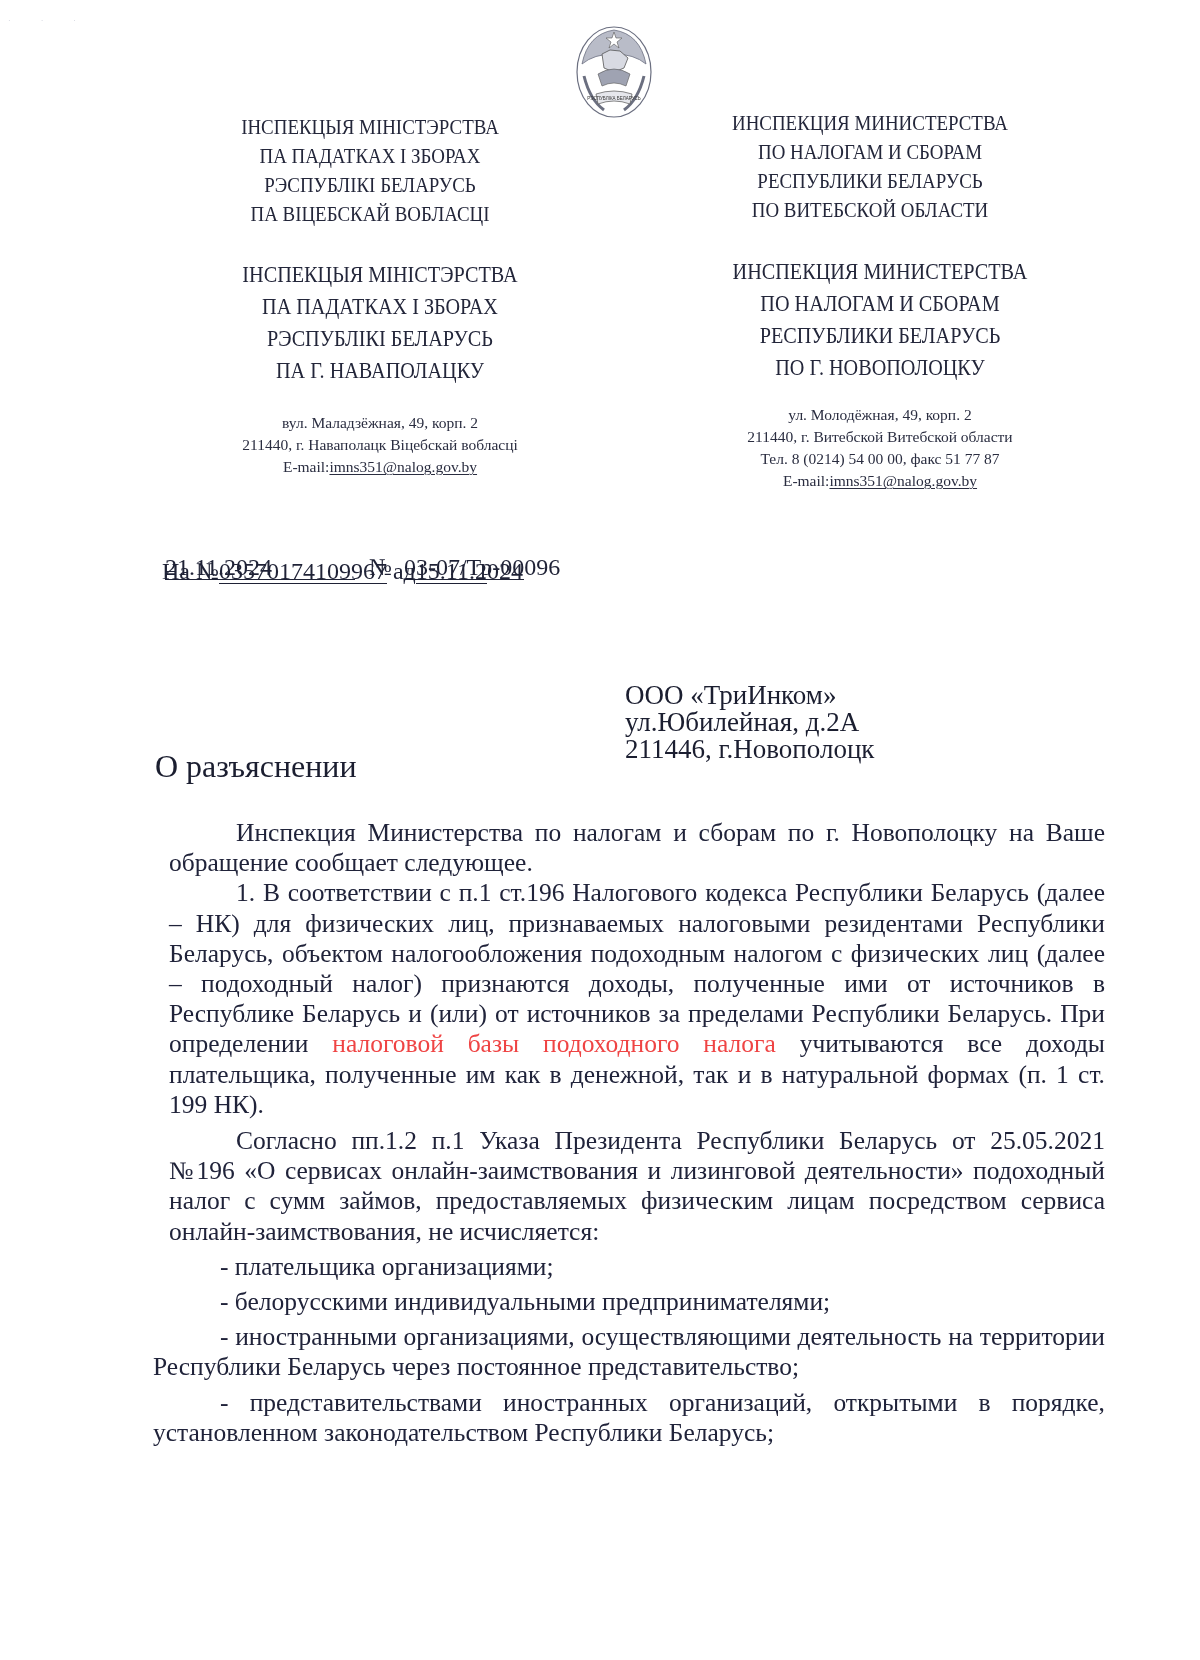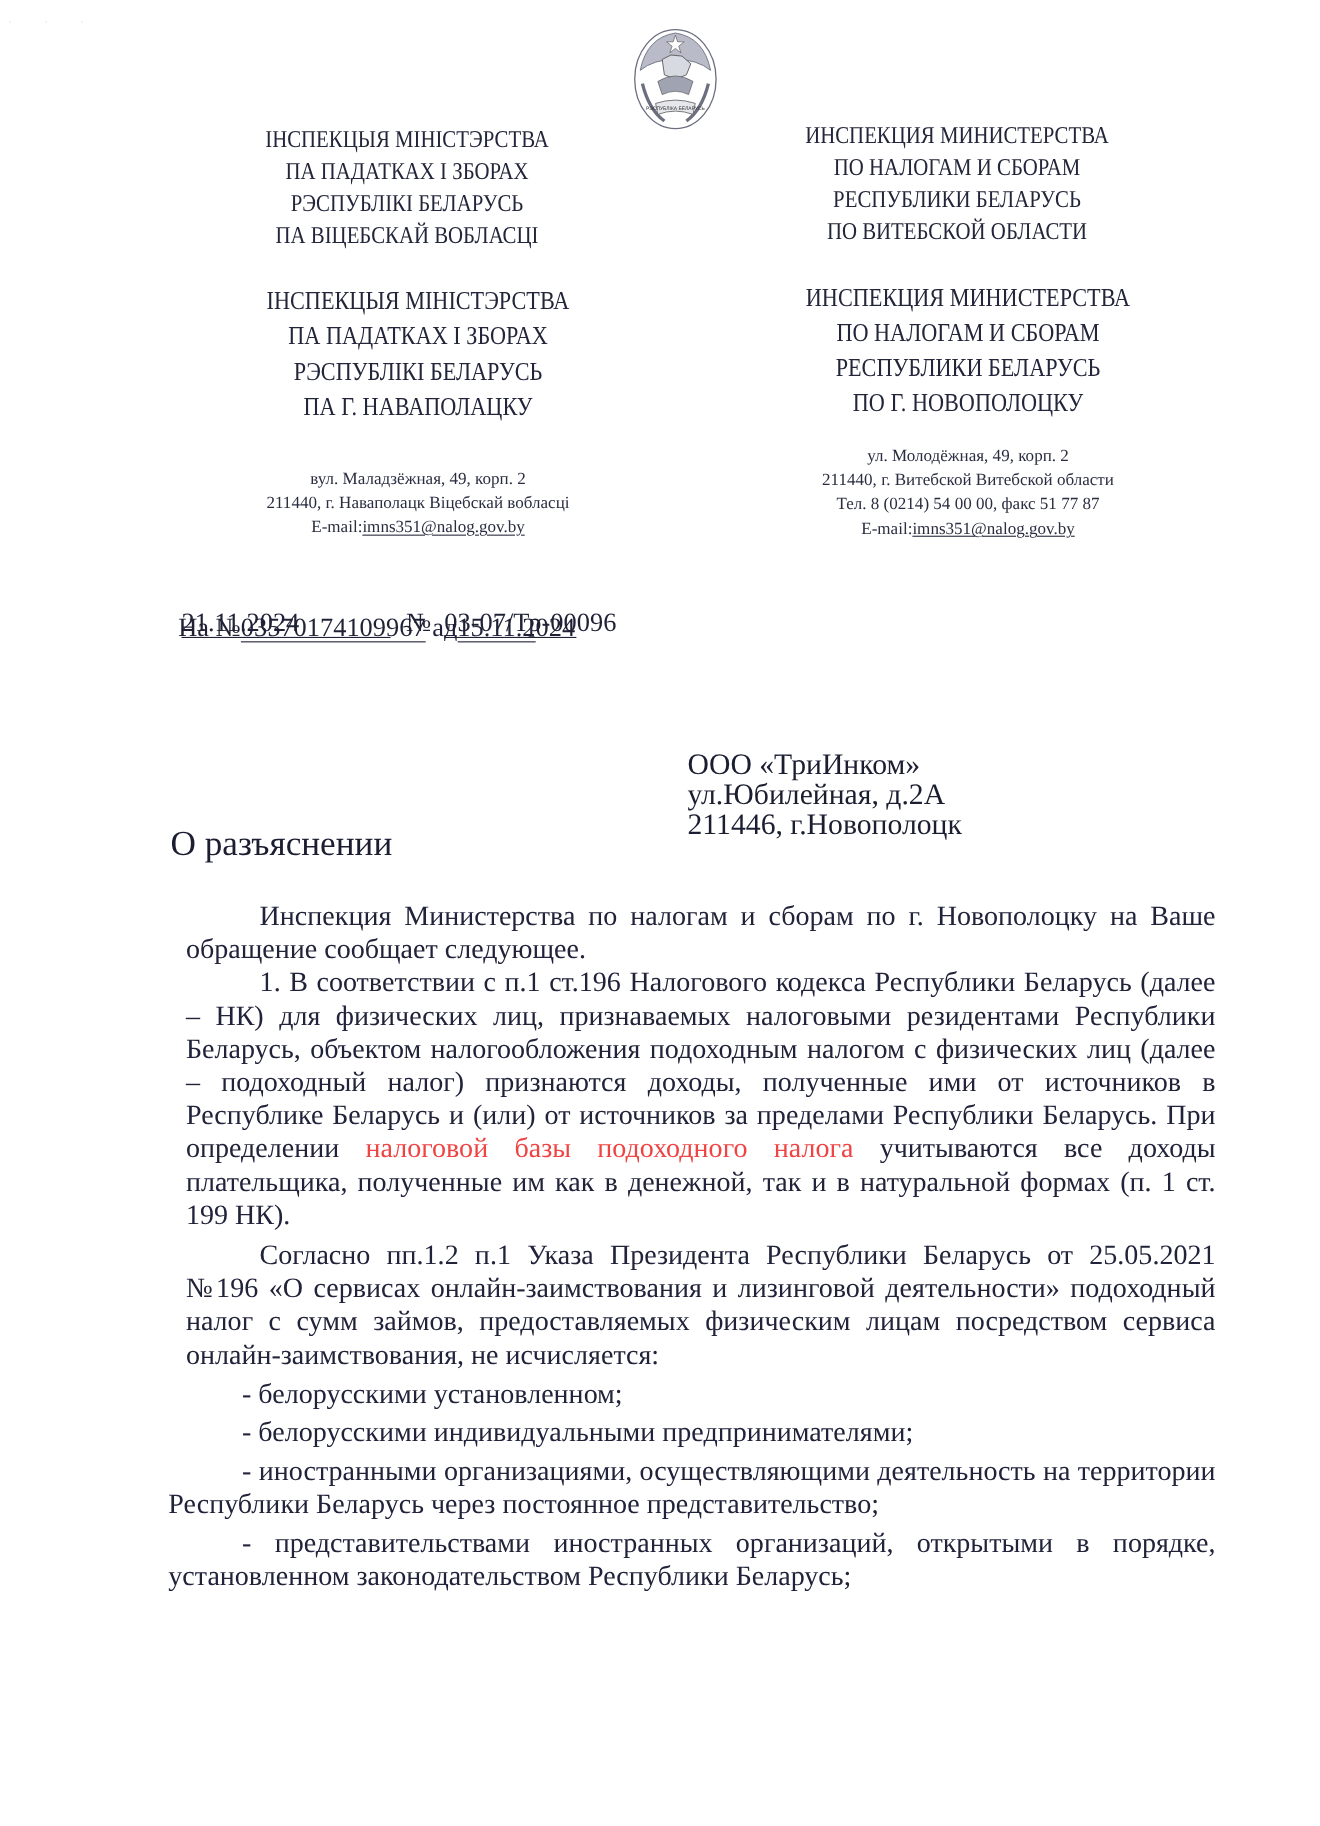--- a/index.html
+++ b/index.html
@@ -8,21 +8,21 @@
     .abs { position: absolute; }
     .scan-marks { left: 8px; top: 16px; font-size: 8px; color: #c8cbd6; letter-spacing: 14px; }
     .emblem { left: 574px; top: 24px; width: 80px; height: 96px; }
     .hdr { text-align: center; line-height: 29px; font-size: 22px; color: #23263a; transform: scaleX(0.86); transform-origin: center top; }
     .hdr div { white-space: nowrap; }
     .hdr-be-1 { left: 150px; top: 112px; width: 440px; }
     .hdr-ru-1 { left: 640px; top: 108px; width: 460px; }
     .hdr-be-2 { left: 150px; top: 258px; width: 460px; font-size: 23.5px; line-height: 32px; }
     .hdr-ru-2 { left: 640px; top: 255px; width: 480px; font-size: 23.5px; line-height: 32px; }
     .addr { text-align: center; font-size: 15.5px; line-height: 22px; color: #2a2d40; }
-    .addr-be { left: 150px; top: 425px; width: 460px; }
+    .addr-be { left: 150px; top: 412px; width: 460px; }
     .addr-ru { left: 650px; top: 404px; width: 460px; }
     .u { text-decoration: underline; text-decoration-thickness: 1px; text-underline-offset: 2px; }
     .reg { font-size: 24px; line-height: 30px; color: #1f2236; }
     .reg1 { left: 165px; top: 552px; }
     .reg2 { left: 162px; top: 556px; }
     .fill { display: inline-block; border-bottom: 1.5px solid #1f2236; line-height: 24px; }
     .recipient { left: 625px; top: 650px; font-size: 27px; line-height: 27px; color: #1b1e30; margin-top: 32px; }
     .subject { left: 155px; top: 748px; font-size: 32px; color: #1b1e30; }
     .body { left: 153px; top: 818px; width: 952px; font-size: 25.5px; line-height: 30.2px; color: #20233a; }
     .body p { margin: 0; text-align: justify; text-align-last: left; }
@@ -99,17 +99,17 @@
   <div>ул.Юбилейная, д.2А</div>
   <div>211446, г.Новополоцк</div>
 </div>
 
 <div class="abs subject">О разъяснении</div>
 
 <div class="abs body">
   <p class="ind">Инспекция Министерства по налогам и сборам по г. Новополоцку на Ваше обращение сообщает следующее.</p>
   <p class="ind"><span>1. В соответствии с п.1 ст.196 Налогового кодекса Республики Беларусь (далее – НК) для физических лиц, признаваемых налоговыми резидентами Республики Беларусь, объектом налогообложения подоходным налогом с физических лиц (далее – подоходный налог) признаются доходы, полученные ими от источников в Республике Беларусь и (или) от источников за пределами Республики Беларусь. При определении </span><span class="faded">налоговой базы подоходного налога</span><span> учитываются все доходы плательщика, полученные им как в денежной, так и в натуральной формах (п. 1 ст. 199 НК).</span></p>
   <p class="ind gap">Согласно пп.1.2 п.1 Указа Президента Республики Беларусь от 25.05.2021 №196 «О сервисах онлайн-заимствования и лизинговой деятельности» подоходный налог с сумм займов, предоставляемых физическим лицам посредством сервиса онлайн-заимствования, не исчисляется:</p>
-  <p class="list">- белорусскими установленном;</p>
+  <p class="list">- плательщика организациями;</p>
   <p class="list">- белорусскими индивидуальными предпринимателями;</p>
   <p class="list">- иностранными организациями, осуществляющими деятельность на территории Республики Беларусь через постоянное представительство;</p>
   <p class="list">- представительствами иностранных организаций, открытыми в порядке, установленном законодательством Республики Беларусь;</p>
 </div>
 
 </body></html>

